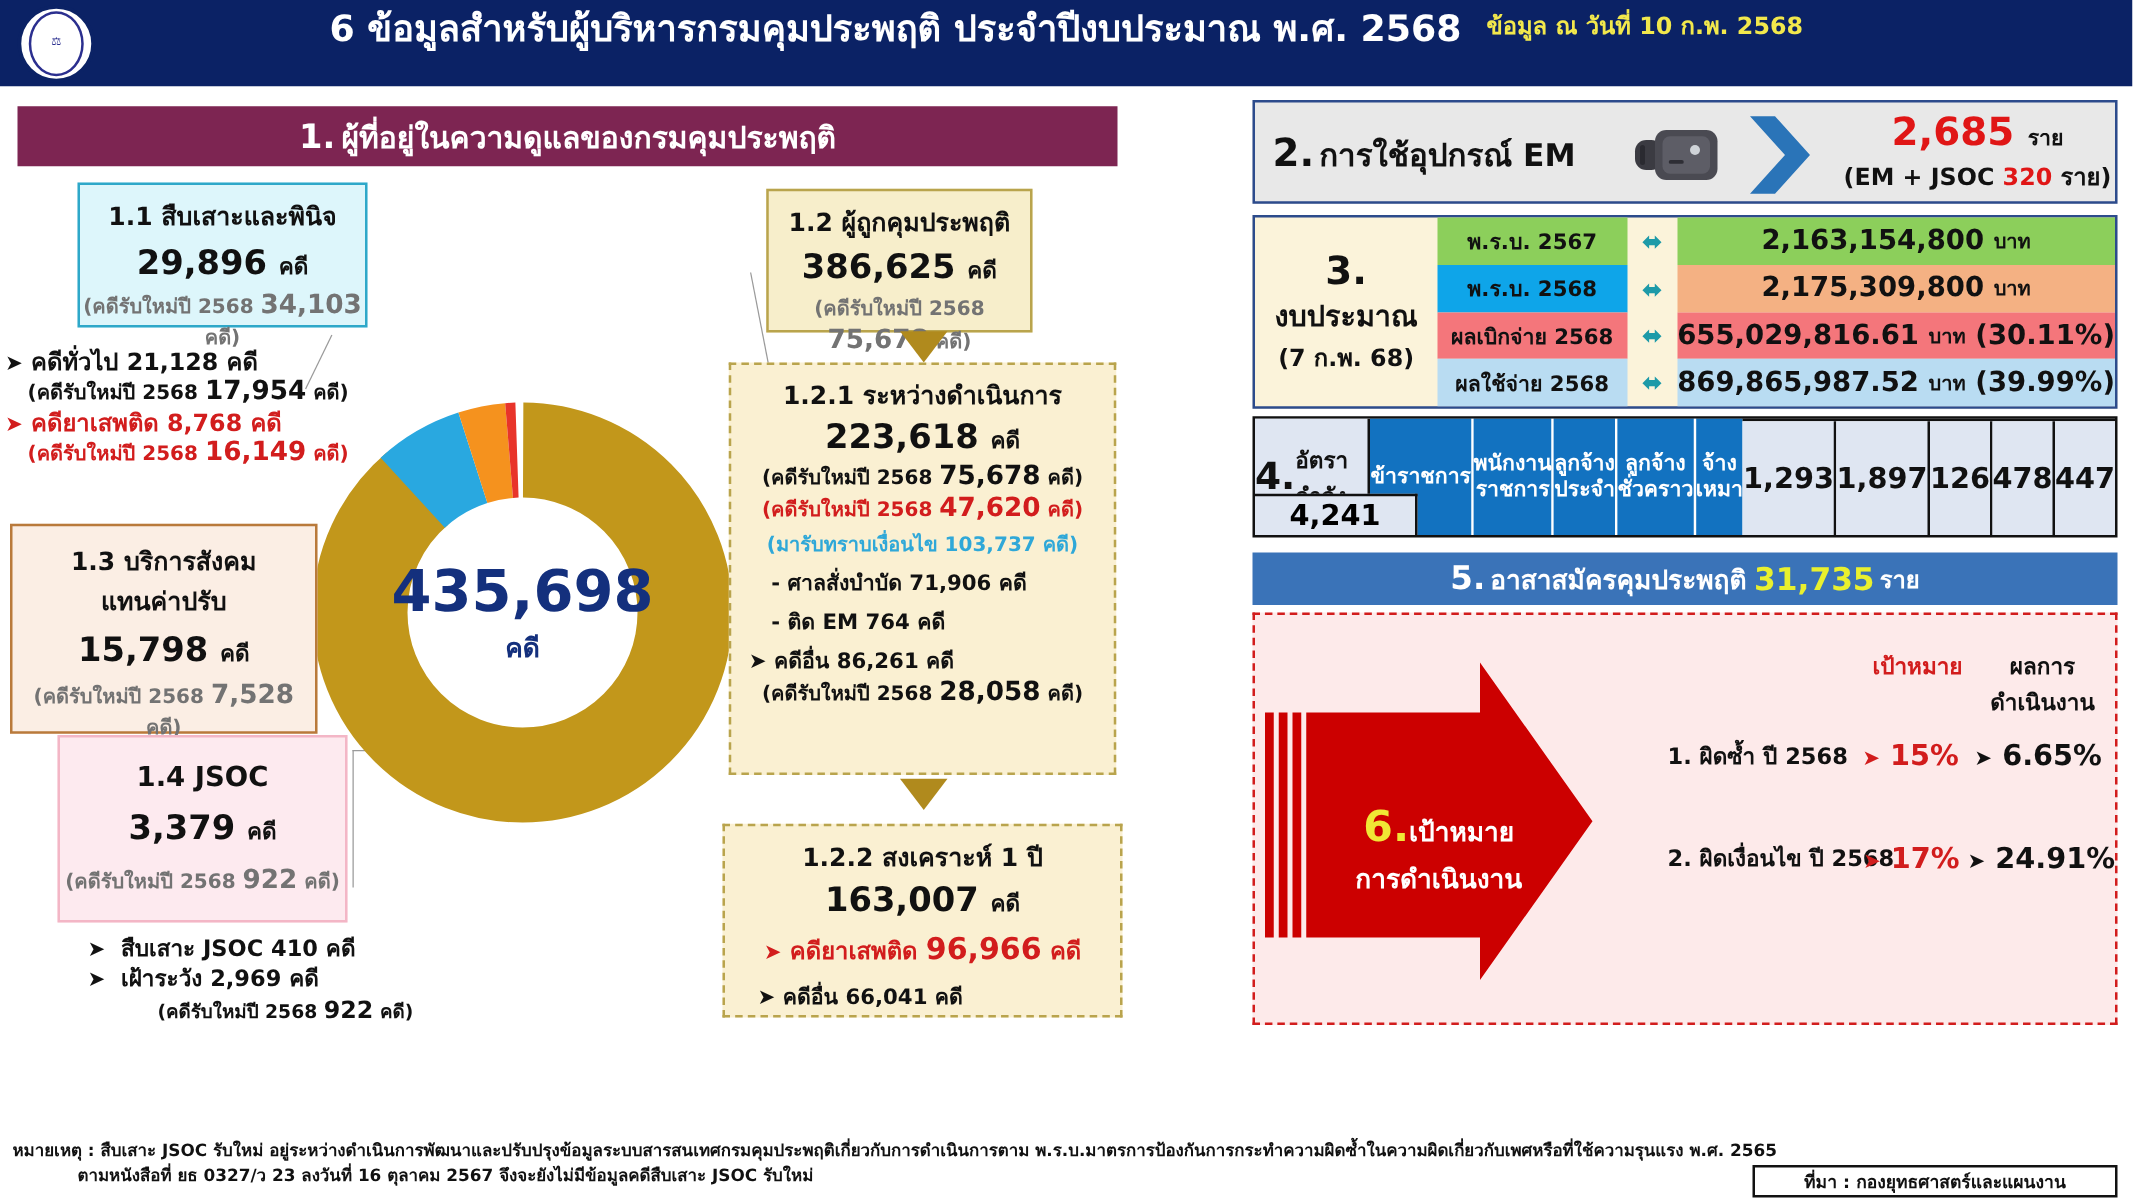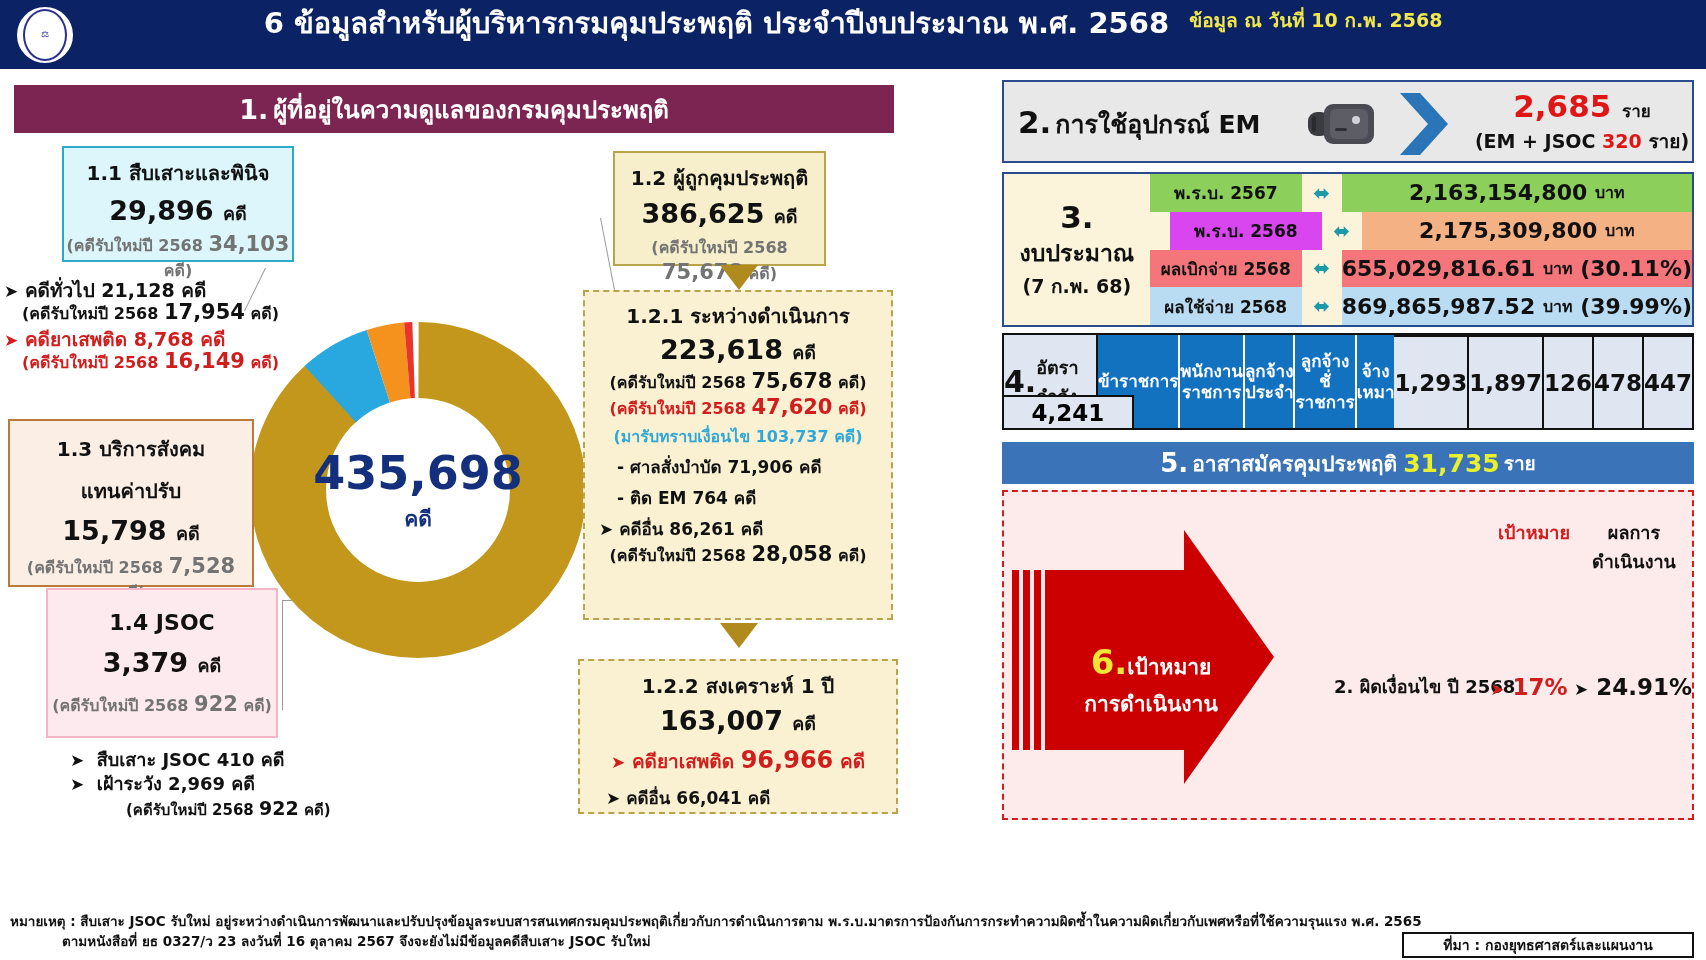--- a/index.html
+++ b/index.html
@@ -312,21 +312,21 @@
     </div>
     <div class="b-sub red">
       <span>(คดีรับใหม่ปี 2568</span>
       <span class="big">16,149</span>
       <span>คดี)</span>
     </div>
   </div>
 
   <div class="box" id="box13">
     <div class="box-title">1.3 บริการสังคม</div>
-    <div class="box-title" style="margin-top:10px;">แทนค่าปรับ</div>
+    <div class="box-title" style="">แทนค่าปรับ</div>
     <div class="box-val" style="margin-top:8px;">
       <span>15,798</span>
       <span class="u">คดี</span>
     </div>
     <div class="box-note" style="margin-top:6px;">
       <span>(คดีรับใหม่ปี 2568</span>
       <span class="big">7,528</span>
       <span>คดี)</span>
     </div>
   </div>
@@ -468,21 +468,21 @@
 
       <div class="s3-row">
         <div class="s3-c1" style="background:#8ccf5b;">พ.ร.บ. 2567</div>
         <div class="s3-c2">⬌</div>
         <div class="s3-c3" style="background:#8ccf5b;">
           <span>2,163,154,800</span>&nbsp;<span class="u">บาท</span>
         </div>
       </div>
 
       <div class="s3-row">
-        <div class="s3-c1" style="background:#d946ef;margin-left:20px;">พ.ร.บ. 2568</div>
+        <div class="s3-c1" style="background:#0ea5e9;">พ.ร.บ. 2568</div>
         <div class="s3-c2">⬌</div>
         <div class="s3-c3" style="background:#f4b183;">
           <span>2,175,309,800</span>&nbsp;<span class="u">บาท</span>
         </div>
       </div>
 
       <div class="s3-row">
         <div class="s3-c1" style="background:#f4767b;">ผลเบิกจ่าย 2568</div>
         <div class="s3-c2">⬌</div>
         <div class="s3-c3" style="background:#f4767b;">
@@ -515,21 +515,21 @@
         <div class="s4-hc">
           <span>พนักงาน</span>
           <span>ราชการ</span>
         </div>
         <div class="s4-hc">
           <span>ลูกจ้าง</span>
           <span>ประจำ</span>
         </div>
         <div class="s4-hc">
           <span>ลูกจ้าง</span>
-          <span>ชั่ราชการ</span>
+          <span>ชั่วคราว</span>
         </div>
         <div class="s4-hc">
           <span>จ้างเหมา</span>
           <span></span>
         </div>
       </div>
       <div class="s4-vals">
         <div class="s4-vc">1,293</div>
         <div class="s4-vc">1,897</div>
         <div class="s4-vc">126</div>
@@ -562,20 +562,31 @@
       </div>
       <div class="a6-t2">การดำเนินงาน</div>
     </div>
 
     <div class="kpi-head">
       <div style="width:150px;"></div>
       <div class="kpi-h1" style="width:100px;">เป้าหมาย</div>
       <div class="kpi-h2" style="width:110px;">ผลการดำเนินงาน</div>
     </div>
 
+    <div class="kpi-row" style="top:98px;">
+      <div class="kpi-name">1. ผิดซ้ำ  ปี 2568</div>
+      <div class="kpi-t">
+        <span class="arrow-r">➤</span>
+        <span>15%</span>
+      </div>
+      <div class="kpi-r">
+        <span class="arrow-g">➤</span>
+        <span>6.65%</span>
+      </div>
+    </div>
 
     <div class="kpi-row" style="top:180px;">
       <div class="kpi-name">2. ผิดเงื่อนไข ปี 2568</div>
       <div class="kpi-t">
         <span class="arrow-r">➤</span>
         <span>17%</span>
       </div>
       <div class="kpi-r">
         <span class="arrow-g">➤</span>
         <span>24.91%</span>

